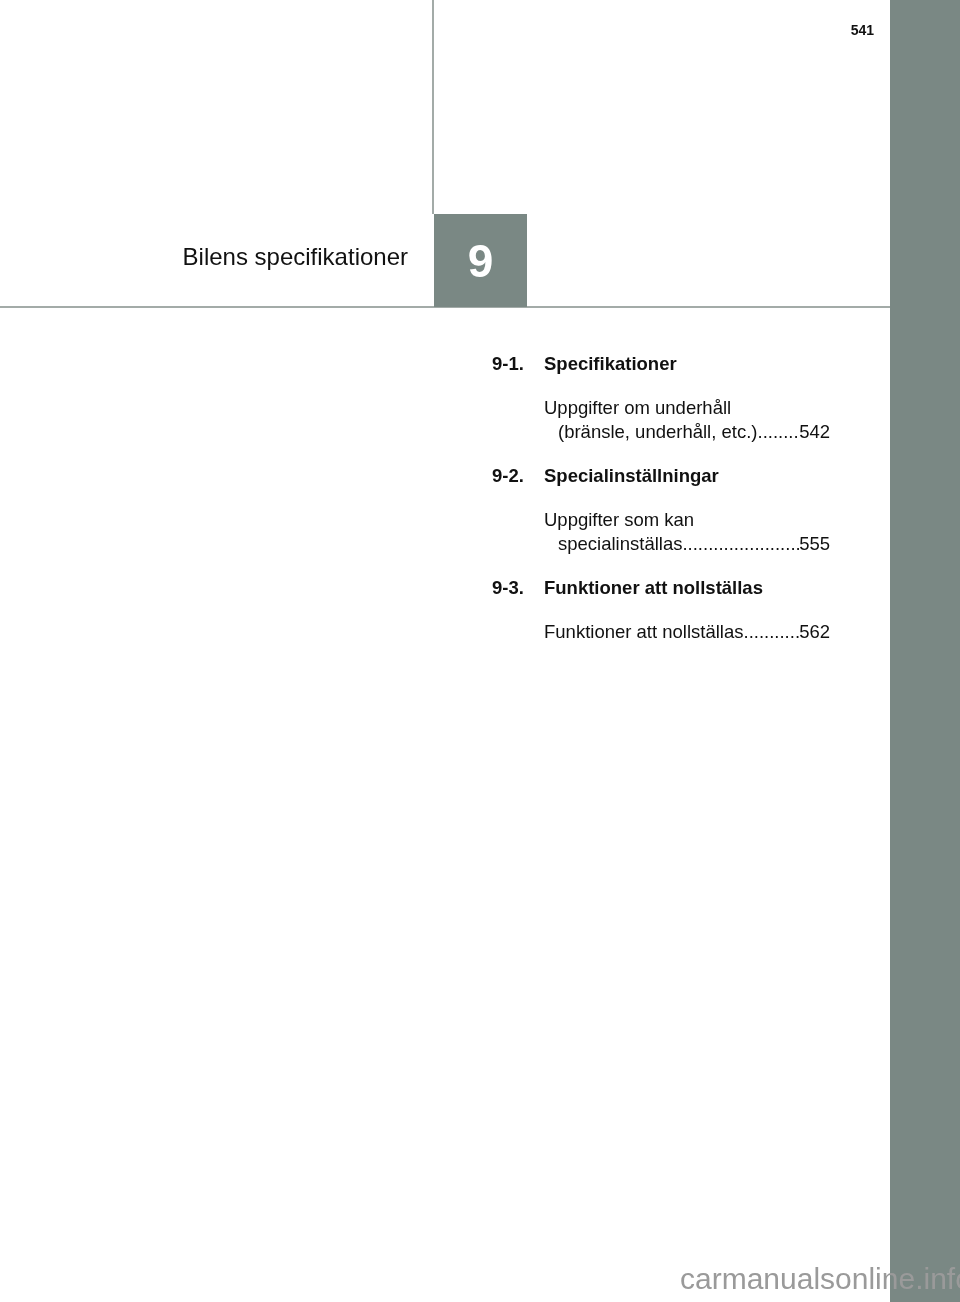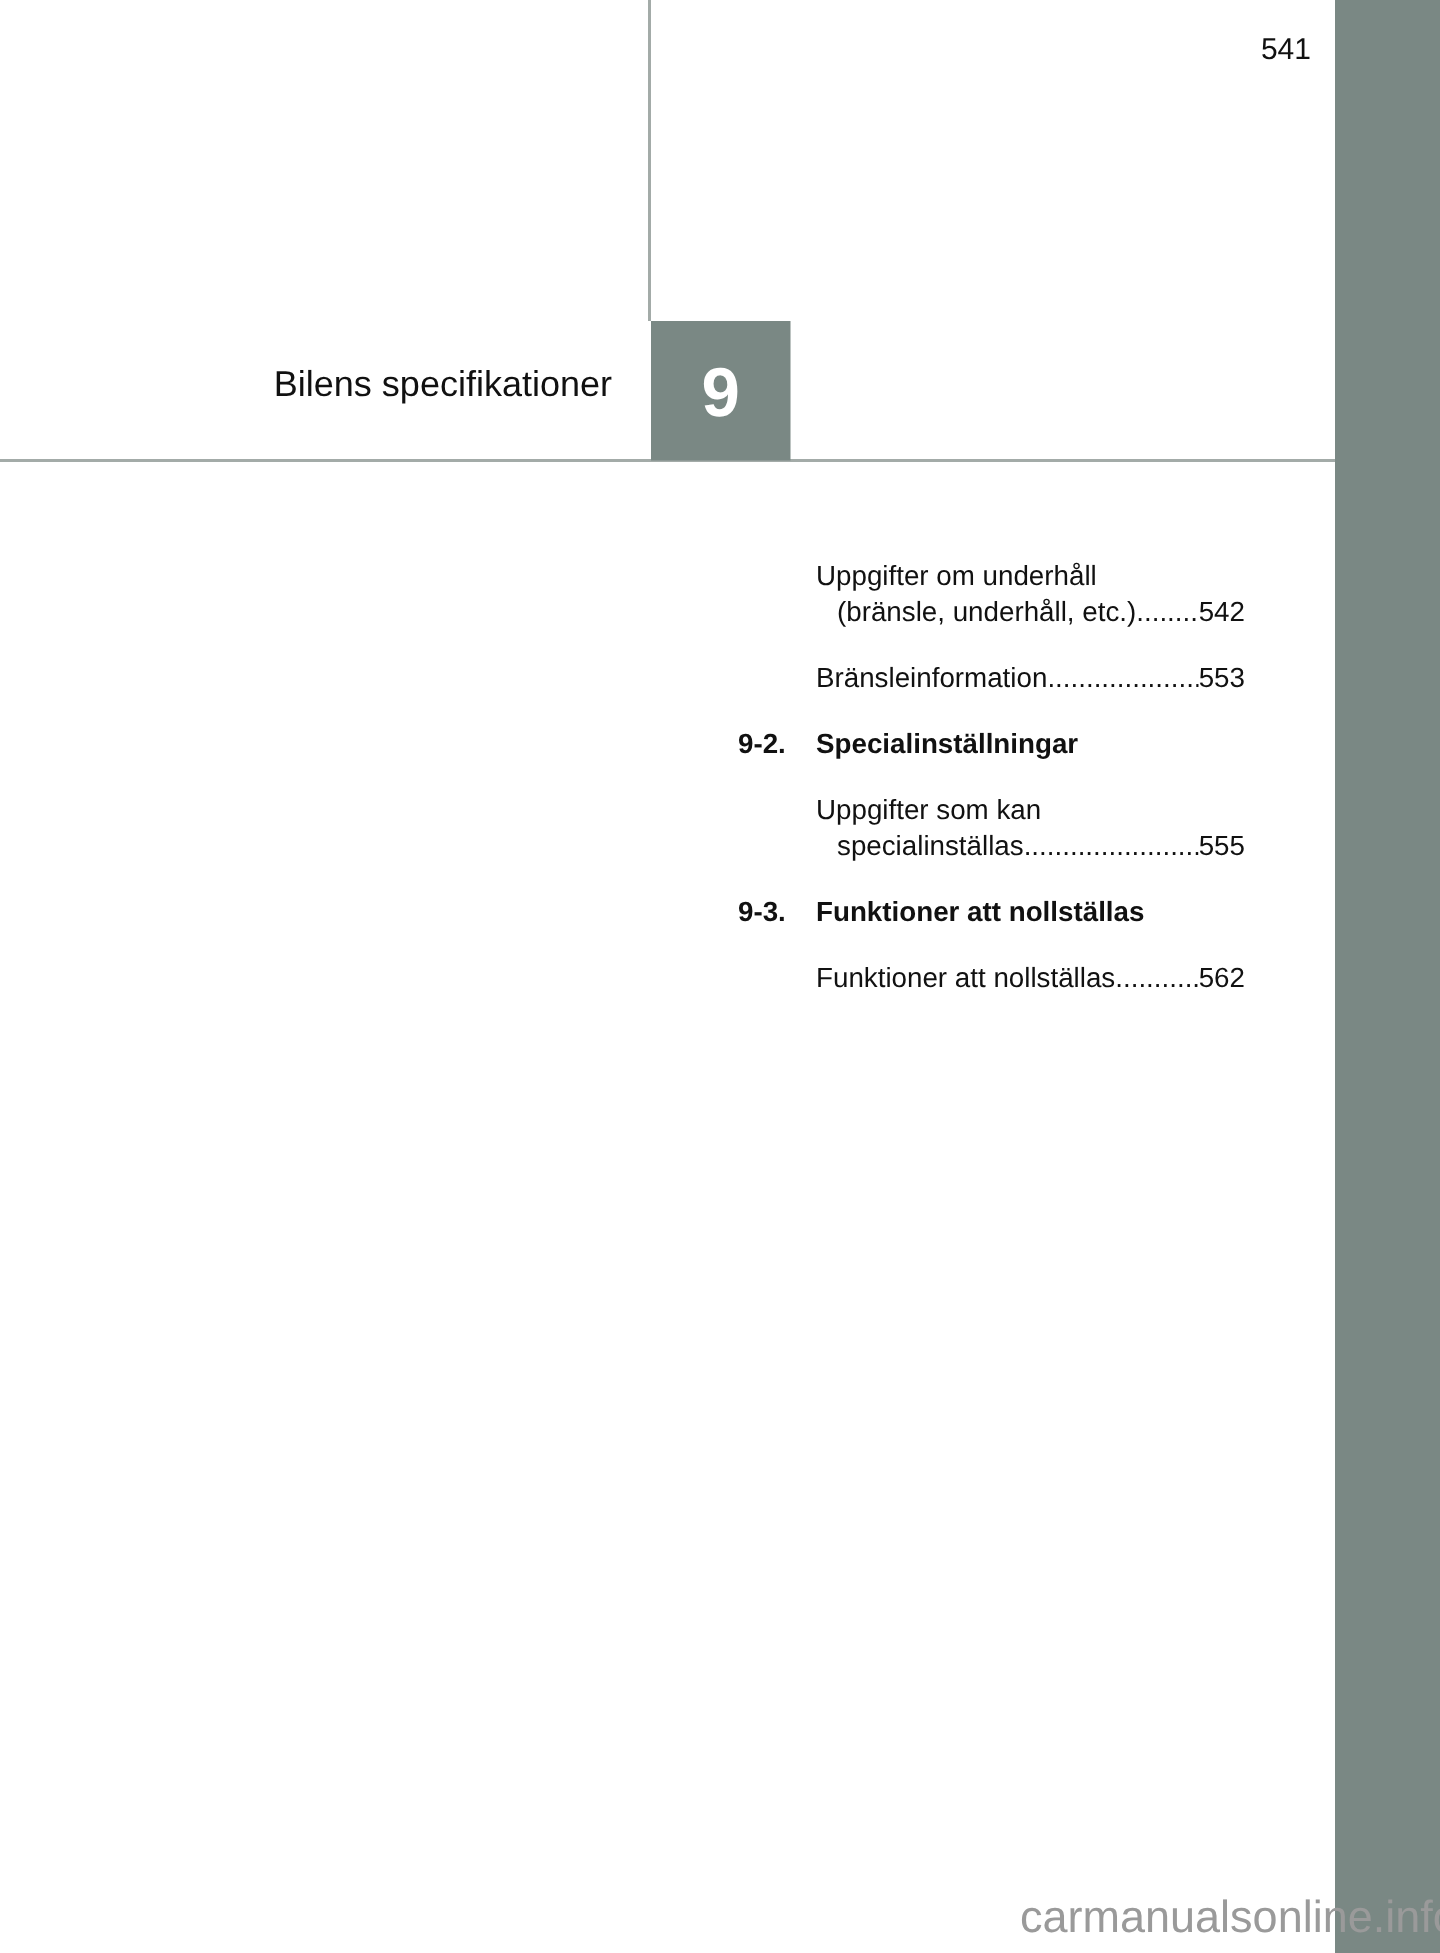--- a/index.html
+++ b/index.html
@@ -3,21 +3,21 @@
 <meta charset="utf-8">
 <style>
   html, body { margin:0; padding:0; }
   body { width:960px; height:1302px; position:relative; background:#ffffff; overflow:hidden;
          font-family:"Liberation Sans", sans-serif; color:#111; }
   .sidebar { position:absolute; left:890px; top:0; width:70px; height:1302px; background:#7a8884; }
   .vline { position:absolute; left:432px; top:0; width:2px; height:214px; background:#a3aba8; }
   .hline { position:absolute; left:0; top:306px; width:890px; height:2px; background:#a3aba8; }
   .chap-box { position:absolute; left:434px; top:214px; width:93px; height:93px; background:#7a8884;
               color:#fff; font-weight:bold; font-size:46px; display:flex; align-items:center; justify-content:center; }
-  .page-num { position:absolute; right:86px; top:22px; font-weight:normal; font-size:20px; }
+  .page-num { position:absolute; right:86px; top:22px; font-weight:bold; font-size:14px; }
   .chap-title { position:absolute; right:552px; top:243px; font-weight:normal; font-size:24px; white-space:nowrap; }
   .toc { position:absolute; left:492px; top:352px; width:338px; font-size:18.5px; line-height:24px; }
   .sec { display:flex; margin-top:20px; font-weight:bold; }
   .sec:first-child { margin-top:0; }
   .sec-num { width:52px; }
   .entry { padding-left:52px; margin-top:20px; }
   .entry .line { display:flex; }
   .entry .indent { padding-left:14px; }
   .entry .txt { white-space:nowrap; }
   .entry .dots { flex:1; overflow:hidden; white-space:nowrap; }
@@ -32,35 +32,32 @@
 <div class="vline"></div>
 <div class="hline"></div>
 
 <div class="page-num">541</div>
 <div class="chap-title">Bilens specifikationer</div>
 <div class="chap-box">
   <span>9</span>
 </div>
 
 <div class="toc">
+  <div class="sec">
+    <span class="sec-num">9-1.</span>
+    <span>Specifikationer</span>
+  </div>
   <div class="entry">
     <div class="line">
         <span class="txt">Uppgifter om underhåll</span>
       </div>
     <div class="line indent">
         <span class="txt">(bränsle, underhåll, etc.)</span>
         <span class="dots"></span>
         <span class="pg">542</span>
-      </div>
-  </div>
-  <div class="entry">
-    <div class="line">
-        <span class="txt">Bränsleinformation</span>
-        <span class="dots"></span>
-        <span class="pg">553</span>
       </div>
   </div>
 
   <div class="sec">
     <span class="sec-num">9-2.</span>
     <span>Specialinställningar</span>
   </div>
   <div class="entry">
     <div class="line">
         <span class="txt">Uppgifter som kan</span>

